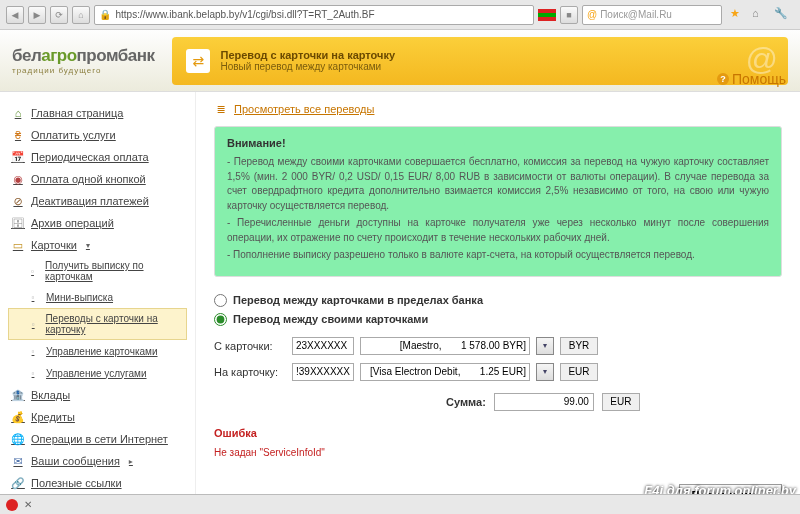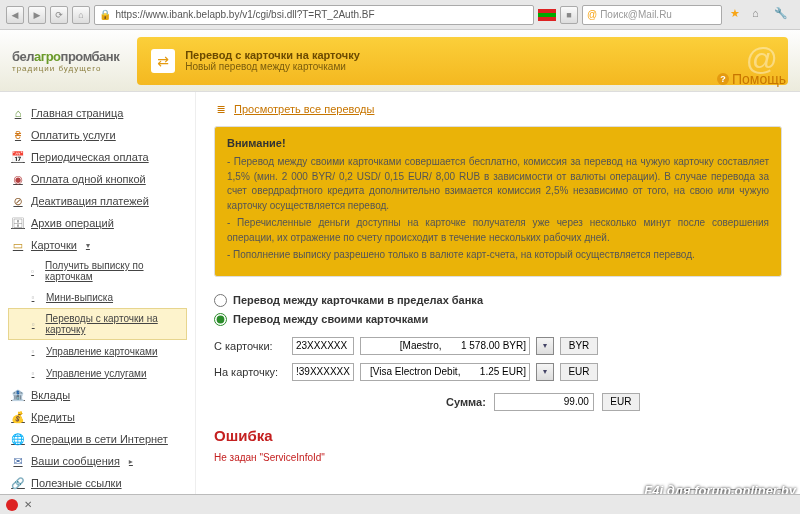--- a/index.html
+++ b/index.html
@@ -6,21 +6,21 @@
 body { background: #f5f5f5; font-size: 11px; color: #333; }
 .browser-chrome { height: 30px; background: #e8e8e8; display: flex; align-items: center; padding: 2px 6px; border-bottom: 1px solid #ccc; gap: 4px; }
 .nav-btn { width: 18px; height: 18px; background: linear-gradient(#fafafa,#ddd); border: 1px solid #aaa; border-radius: 2px; display: flex; align-items: center; justify-content: center; font-size: 9px; color: #888; cursor: pointer; }
 .url-bar { flex: 1; height: 20px; background: #fff; border: 1px solid #aaa; border-radius: 2px; padding: 0 4px; display: flex; align-items: center; font-size: 10px; color: #555; gap: 4px; }
 .flag { width: 18px; height: 12px; background: linear-gradient(to bottom, #d22 33%, #0a0 33% 66%, #d22 66%); display: inline-block; }
 .search-box { width: 140px; height: 20px; background: #fff; border: 1px solid #aaa; border-radius: 2px; padding: 0 4px; display: flex; align-items: center; font-size: 10px; color: #999; }
 .toolbar-icons { display: flex; gap: 6px; padding: 0 4px; }
 .toolbar-icon { width: 16px; height: 16px; cursor: pointer; }
 .page { background: #fff; }
 .header-bar { height: 62px; background: linear-gradient(#fefefe,#ecebdc); display: flex; align-items: center; padding: 0 12px; gap: 18px; border-bottom: 1px solid #ddd; position: relative; }
-.logo-text { font-size: 13px; font-weight: bold; color: #666; letter-spacing: -0.5px; }
+.logo-text { font-size: 17px; font-weight: bold; color: #666; letter-spacing: -0.5px; }
 .logo-text .green { color: #6a9a2a; }
 .logo-sub { font-size: 8px; color: #8a7e3e; letter-spacing: 1px; }
 .banner { flex: 1; height: 48px; background: linear-gradient(#fbcf3a,#f4b820); border-radius: 4px; display: flex; align-items: center; padding: 0 14px; position: relative; }
 .banner-icon { width: 24px; height: 24px; background: #fff; border-radius: 3px; margin-right: 10px; display: flex; align-items: center; justify-content: center; color: #e49a10; font-size: 14px; }
 .banner-text .t1 { font-size: 11px; font-weight: bold; color: #6b4a00; }
 .banner-text .t2 { font-size: 10px; color: #7a5c0d; }
 .banner-deco { position: absolute; right: 10px; top: 4px; font-size: 32px; color: rgba(255,255,255,0.4); }
 .help-link { position: absolute; right: 14px; bottom: 4px; font-size: 14px; color: #c77500; cursor: pointer; display: flex; align-items: center; gap: 3px; }
 .help-link::before { content: "?"; display: inline-flex; width: 12px; height: 12px; background: #e49a10; color: #fff; border-radius: 50%; align-items: center; justify-content: center; font-size: 9px; font-weight: bold; }
 .layout { display: flex; }
@@ -39,37 +39,37 @@
 .ico-dep { color: #5a8c2e; }
 .ico-cred { color: #a84a4a; }
 .ico-net { color: #c49b2a; }
 .ico-msg { color: #4a6ea8; }
 .ico-links { color: #5a8c2e; }
 .ico-svc { color: #888; }
 .ico-sub { color: #aaa; font-size: 8px; }
 .content { flex: 1; padding: 10px 18px 20px; }
 .view-all { display: flex; align-items: center; gap: 6px; margin-bottom: 10px; }
 .view-all a { font-size: 11px; color: #c77500; text-decoration: underline; cursor: pointer; }
-.panel { border: 1px solid #ddd; border-radius: 3px; padding: 10px 12px; background: #eab308; }
+.panel { border: 1px solid #ddd; border-radius: 3px; padding: 10px 12px; background: #86efac; }
 .warn-title { font-weight: bold; font-size: 11px; margin-bottom: 6px; }
 .warn-text { font-size: 10px; color: #555; line-height: 1.45; text-align: justify; margin-bottom: 3px; }
 .radio-group { margin-top: 14px; }
 .radio-row { display: flex; align-items: center; gap: 6px; font-size: 11px; padding: 3px 0; cursor: pointer; }
 .radio-row input { accent-color: #2a8c2a; }
 .radio-row label { font-weight: bold; color: #333; }
 .form-row { display: flex; align-items: center; gap: 6px; margin-top: 8px; font-size: 11px; }
 .form-row .lbl { width: 72px; }
 .num-field { width: 62px; height: 18px; border: 1px solid #aaa; padding: 0 3px; font-size: 10px; }
 .acct-field { width: 170px; height: 18px; border: 1px solid #aaa; padding: 0 3px; font-size: 10px; background: #fff; text-align: right; }
 .dd-btn { width: 18px; height: 18px; background: linear-gradient(#f5f5f5,#ddd); border: 1px solid #888; display: flex; align-items: center; justify-content: center; font-size: 8px; color: #446; cursor: pointer; }
 .cur-field { width: 38px; height: 18px; border: 1px solid #aaa; background: #f0f0f0; padding: 0 3px; font-size: 10px; text-align: center; }
 .sum-row { display: flex; align-items: center; gap: 8px; margin-top: 12px; font-size: 11px; justify-content: flex-start; padding-left: 232px;}
 .sum-row .lbl { font-weight: bold; }
 .sum-field { width: 100px; height: 18px; border: 1px solid #aaa; text-align: right; padding: 0 4px; font-size: 10px; }
-.error-title { color: #c42020; font-weight: bold; font-size: 15px; margin-top: 16px; }
+.error-title { color: #c42020; font-weight: bold; font-size: 11px; margin-top: 16px; }
 .error-msg { color: #c42020; font-size: 10px; margin-top: 8px; }
 .continue-row { display: flex; justify-content: flex-end; margin-top: 26px; }
 .continue-btn { padding: 4px 12px; background: linear-gradient(#fafafa,#e5e5e5); border: 1px solid #999; font-size: 11px; font-weight: bold; cursor: pointer; }
 .watermark { position: fixed; right: 4px; bottom: 16px; font-size: 13px; color: #fff; font-weight: bold; text-shadow: 0 0 3px #000; font-style: italic; }
 .chevron { font-size: 8px; color: #666; margin-left: 3px; }
 .bottom-status { position: fixed; bottom: 0; left: 0; right: 0; height: 20px; background: #e8e8e8; border-top: 1px solid #bbb; display: flex; align-items: center; padding: 0 6px; gap: 6px; font-size: 10px; color: #666; }
 .red-dot { width: 12px; height: 12px; background: #d22; border-radius: 50%; }
 </style>
 </head>
 <body>

